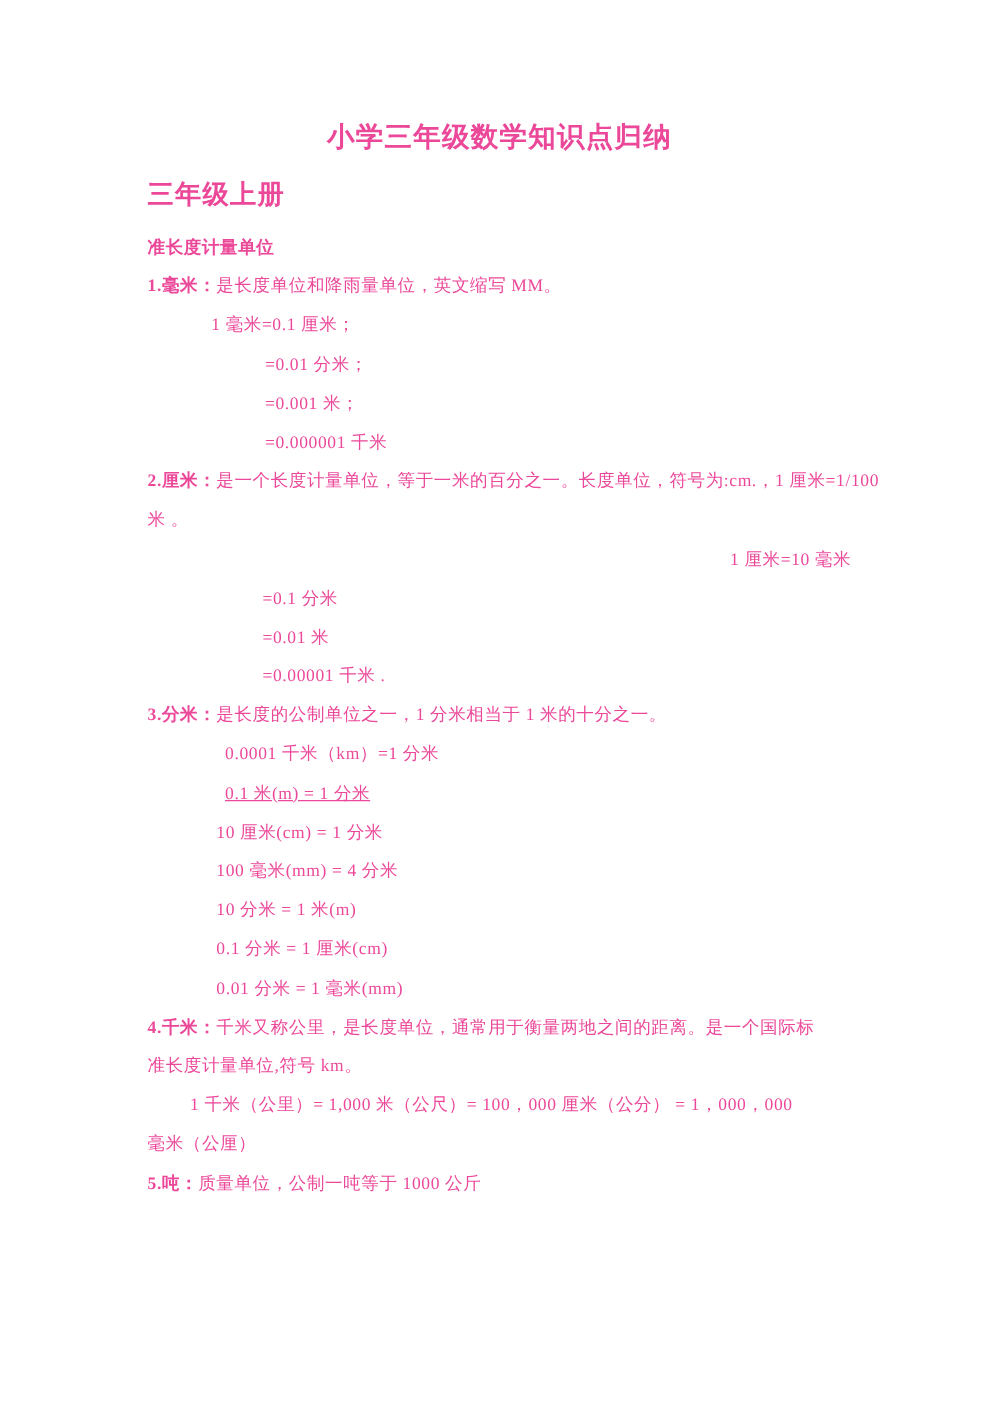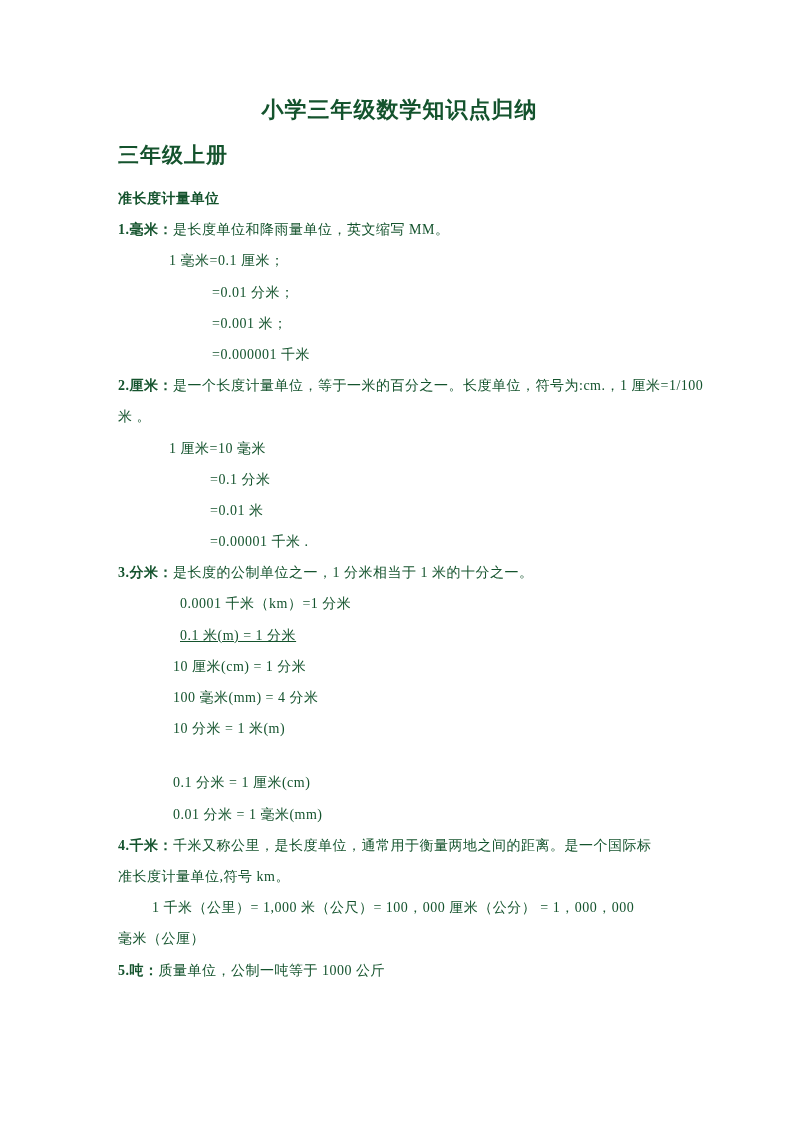--- a/index.html
+++ b/index.html
@@ -7,21 +7,21 @@
     padding: 0;
     background: #ffffff;
   }
   .page {
     position: relative;
     width: 793px;
     height: 1122px;
     background: #ffffff;
     overflow: hidden;
     font-family: "Liberation Serif", "DejaVu Serif", serif;
-    color: #14532d;
+    color: #ec4899;
   }
   .content {
     padding: 96px 112px 0 118px;
   }
   .doc-title {
     font-size: 22px;
     font-weight: bold;
     text-align: center;
     line-height: 28px;
     margin: 0 0 17px 0;
@@ -60,31 +60,31 @@
     <h2 class="doc-subtitle">三年级上册</h2>
     <div class="doc-heading">准长度计量单位</div>
     <div id="doc-lines">
         <div class="line"><b>1.毫米：</b><span>是长度单位和降雨量单位，英文缩写 MM。</span></div>
         <div class="line" style="padding-left: 51px;"><span>1 毫米=0.1 厘米；</span></div>
         <div class="line" style="padding-left: 94px;"><span>=0.01 分米；</span></div>
         <div class="line" style="padding-left: 94px;"><span>=0.001 米；</span></div>
         <div class="line" style="padding-left: 94px;"><span>=0.000001 千米</span></div>
         <div class="line"><b>2.厘米：</b><span>是一个长度计量单位，等于一米的百分之一。长度单位，符号为:cm.，1 厘米=1/100</span></div>
         <div class="line"><span>米 。</span></div>
-        <div class="line" style="padding-left: 51px;"><span>1 厘米=10 毫米</span></div>
+        <div class="line" style="padding-left: 51px; text-align: right;"><span>1 厘米=10 毫米</span></div>
         <div class="line" style="padding-left: 92px;"><span>=0.1 分米</span></div>
         <div class="line" style="padding-left: 92px;"><span>=0.01 米</span></div>
         <div class="line" style="padding-left: 92px;"><span>=0.00001 千米 .</span></div>
         <div class="line"><b>3.分米：</b><span>是长度的公制单位之一，1 分米相当于 1 米的十分之一。</span></div>
         <div class="line" style="padding-left: 62px;"><span>0.0001 千米（km）=1 分米</span></div>
         <div class="line" style="padding-left: 62px; text-decoration: underline;"><span>0.1 米(m) = 1 分米</span></div>
         <div class="line" style="padding-left: 55px;"><span>10 厘米(cm) = 1 分米</span></div>
         <div class="line" style="padding-left: 55px;"><span>100 毫米(mm) = 4 分米</span></div>
         <div class="line" style="padding-left: 55px;"><span>10 分米 = 1 米(m)</span></div>
-        <div class="line" style="padding-left: 55px; margin-top: 23px;"><span>0.1 分米 = 1 厘米(cm)</span></div>
+        <div class="line" style="padding-left: 55px;"><span>0.1 分米 = 1 厘米(cm)</span></div>
         <div class="line" style="padding-left: 55px;"><span>0.01 分米 = 1 毫米(mm)</span></div>
         <div class="line"><b>4.千米：</b><span>千米又称公里，是长度单位，通常用于衡量两地之间的距离。是一个国际标</span></div>
         <div class="line"><span>准长度计量单位,符号 km。</span></div>
         <div class="line" style="padding-left: 34px;"><span>1 千米（公里）= 1,000 米（公尺）= 100，000 厘米（公分） = 1，000，000</span></div>
         <div class="line"><span>毫米（公厘）</span></div>
         <div class="line"><b>5.吨：</b><span>质量单位，公制一吨等于 1000 公斤</span></div>
       </div>
   </div>
 </div>
 

